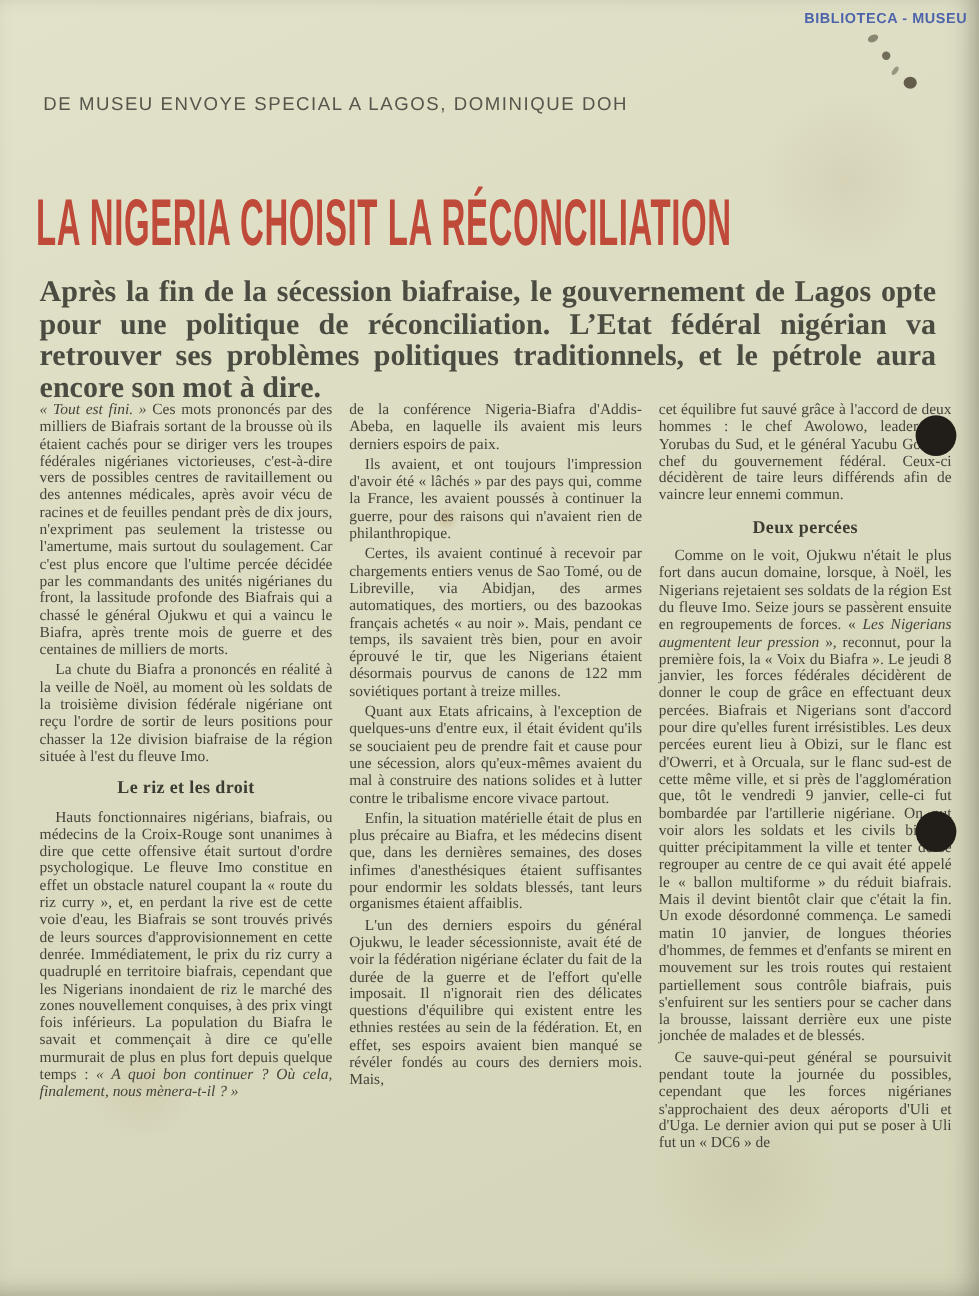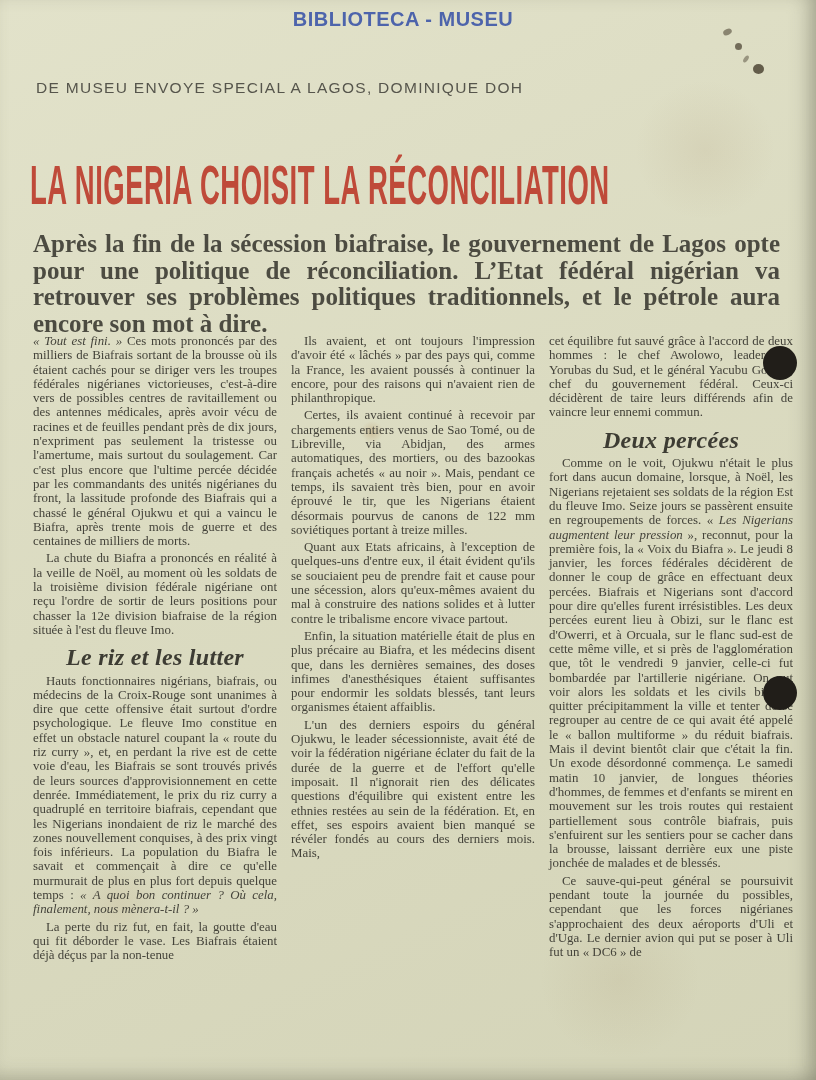--- a/index.html
+++ b/index.html
@@ -12,21 +12,21 @@
       radial-gradient(circle at 620px 980px, rgba(150,125,85,.10) 0px, rgba(150,125,85,0) 80px),
       linear-gradient(155deg,#e2e2ca 0%,#dbdbc1 45%,#d4d4b8 100%);
     box-shadow: inset -16px 0 20px -10px rgba(95,95,78,.45), inset 0 -14px 18px -10px rgba(95,95,78,.30);
     font-kerning:normal;
   }
   .stamp{
     position:absolute;top:8px;left:0;right:10px;text-align:center;
     color:#3e57a9;font-family:"Liberation Sans",sans-serif;font-weight:bold;
     opacity:.9;line-height:1.18;
   }
-  .stamp-line1{font-size:20px;letter-spacing:.5px;}
+  .stamp-line1{font-size:12px;letter-spacing:.5px;text-align:right;}
   .stamp-line2{font-size:18px;letter-spacing:.3px;}
   .byline{
     position:absolute;top:79px;left:36px;
     font-family:"Liberation Sans",sans-serif;font-size:15.5px;letter-spacing:1.3px;
     color:#56554c;
   }
   .headline{
     position:absolute;top:153px;left:30px;margin:0;
     color:#bf4a39;font-family:"Liberation Sans",sans-serif;font-weight:bold;
     font-size:55px;letter-spacing:1px;white-space:nowrap;
@@ -42,22 +42,22 @@
     display:flex;gap:14px;
   }
   .col{
     width:244px;flex:0 0 244px;
     font-family:"Liberation Serif",serif;font-size:12.9px;line-height:14.3px;
     color:#44433a;text-align:justify;
   }
   .col p{margin:0 0 3px 0;}
   .col p.indent{text-indent:13px;}
   .col h2{
-    font-family:"Liberation Serif",serif;font-weight:bold;font-size:24px;
-    text-align:center;margin:13px 0 9px 0;color:#3d3c33;letter-spacing:.3px;font-style:italic;
+    font-family:"Liberation Serif",serif;font-weight:bold;font-size:15px;
+    text-align:center;margin:13px 0 9px 0;color:#3d3c33;letter-spacing:.3px;
   }
   .italic{font-style:italic;}
   .page-number{
     position:absolute;left:16px;top:1097px;
     font-family:"Liberation Serif",serif;font-size:18px;color:#4a4940;
   }
   .dot{position:absolute;width:34px;height:34px;border-radius:50%;background:#211e19;}
   .dot1{left:763px;top:346px;}
   .dot2{left:763px;top:676px;}
   .smudge{position:absolute;background:#453c2c;border-radius:50%;}
@@ -84,27 +84,27 @@
 
   <h1 class="headline">LA NIGERIA CHOISIT LA RÉCONCILIATION</h1>
 
   <p class="standfirst">Après la fin de la sécession biafraise, le gouvernement de Lagos opte pour une politique de réconciliation. L’Etat fédéral nigérian va retrouver ses problèmes politiques traditionnels, et le pétrole aura encore son mot à dire.</p>
 
   <div class="columns">
 
     <div class="col">
       <p><span class="italic">« Tout est fini. »</span><span> Ces mots prononcés par des milliers de Biafrais sortant de la brousse où ils étaient cachés pour se diriger vers les troupes fédérales nigérianes victorieuses, c'est-à-dire vers de possibles centres de ravitaillement ou des antennes médicales, après avoir vécu de racines et de feuilles pendant près de dix jours, n'expriment pas seulement la tristesse ou l'amertume, mais surtout du soulagement. Car c'est plus encore que l'ultime percée décidée par les commandants des unités nigérianes du front, la lassitude profonde des Biafrais qui a chassé le général Ojukwu et qui a vaincu le Biafra, après trente mois de guerre et des centaines de milliers de morts.</span></p>
       <p class="indent">La chute du Biafra a prononcés en réalité à la veille de Noël, au moment où les soldats de la troisième division fédérale nigériane ont reçu l'ordre de sortir de leurs positions pour chasser la 12e division biafraise de la région située à l'est du fleuve Imo.</p>
-      <h2>Le riz et les lutter</h2>
+      <h2>Le riz et les droit</h2>
       <p class="indent"><span>Hauts fonctionnaires nigérians, biafrais, ou médecins de la Croix-Rouge sont unanimes à dire que cette offensive était surtout d'ordre psychologique. Le fleuve Imo constitue en effet un obstacle naturel coupant la « route du riz curry », et, en perdant la rive est de cette voie d'eau, les Biafrais se sont trouvés privés de leurs sources d'approvisionnement en cette denrée. Immédiatement, le prix du riz curry a quadruplé en territoire biafrais, cependant que les Nigerians inondaient de riz le marché des zones nouvellement conquises, à des prix vingt fois inférieurs. La population du Biafra le savait et commençait à dire ce qu'elle murmurait de plus en plus fort depuis quelque temps : </span><span class="italic">« A quoi bon continuer ? Où cela, finalement, nous mènera-t-il ? »</span></p>
-      <p class="indent">La perte du riz fut, en fait, la goutte d'eau qui fit déborder le vase. Les Biafrais étaient déjà déçus par la non-tenue</p>
     </div>
 
     <div class="col">
-      <p class="indent">Ils avaient, et ont toujours l'impression d'avoir été « lâchés » par des pays qui, comme la France, les avaient poussés à continuer la encore, pour des raisons qui n'avaient rien de philanthropique.</p>
+      <p>de la conférence Nigeria-Biafra d'Addis-Abeba, en laquelle ils avaient mis leurs derniers espoirs de paix.</p>
+      <p class="indent">Ils avaient, et ont toujours l'impression d'avoir été « lâchés » par des pays qui, comme la France, les avaient poussés à continuer la guerre, pour des raisons qui n'avaient rien de philanthropique.</p>
       <p class="indent">Certes, ils avaient continué à recevoir par chargements entiers venus de Sao Tomé, ou de Libreville, via Abidjan, des armes automatiques, des mortiers, ou des bazookas français achetés « au noir ». Mais, pendant ce temps, ils savaient très bien, pour en avoir éprouvé le tir, que les Nigerians étaient désormais pourvus de canons de 122 mm soviétiques portant à treize milles.</p>
       <p class="indent">Quant aux Etats africains, à l'exception de quelques-uns d'entre eux, il était évident qu'ils se souciaient peu de prendre fait et cause pour une sécession, alors qu'eux-mêmes avaient du mal à construire des nations solides et à lutter contre le tribalisme encore vivace partout.</p>
       <p class="indent">Enfin, la situation matérielle était de plus en plus précaire au Biafra, et les médecins disent que, dans les dernières semaines, des doses infimes d'anesthésiques étaient suffisantes pour endormir les soldats blessés, tant leurs organismes étaient affaiblis.</p>
       <p class="indent">L'un des derniers espoirs du général Ojukwu, le leader sécessionniste, avait été de voir la fédération nigériane éclater du fait de la durée de la guerre et de l'effort qu'elle imposait. Il n'ignorait rien des délicates questions d'équilibre qui existent entre les ethnies restées au sein de la fédération. Et, en effet, ses espoirs avaient bien manqué se révéler fondés au cours des derniers mois. Mais,</p>
     </div>
 
     <div class="col">
       <p>cet équilibre fut sauvé grâce à l'accord de deux hommes : le chef Awolowo, leader des Yorubas du Sud, et le général Yacubu Gowon, chef du gouvernement fédéral. Ceux-ci décidèrent de taire leurs différends afin de vaincre leur ennemi commun.</p>
       <h2>Deux percées</h2>
       <p class="indent"><span>Comme on le voit, Ojukwu n'était le plus fort dans aucun domaine, lorsque, à Noël, les Nigerians rejetaient ses soldats de la région Est du fleuve Imo. Seize jours se passèrent ensuite en regroupements de forces. « </span><span class="italic">Les Nigerians augmentent leur pression</span><span> », reconnut, pour la première fois, la « Voix du Biafra ». Le jeudi 8 janvier, les forces fédérales décidèrent de donner le coup de grâce en effectuant deux percées. Biafrais et Nigerians sont d'accord pour dire qu'elles furent irrésistibles. Les deux percées eurent lieu à Obizi, sur le flanc est d'Owerri, et à Orcuala, sur le flanc sud-est de cette même ville, et si près de l'agglomération que, tôt le vendredi 9 janvier, celle-ci fut bombardée par l'artillerie nigériane. On put voir alors les soldats et les civils biafrais quitter précipitamment la ville et tenter de se regrouper au centre de ce qui avait été appelé le « ballon multiforme » du réduit biafrais. Mais il devint bientôt clair que c'était la fin. Un exode désordonné commença. Le samedi matin 10 janvier, de longues théories d'hommes, de femmes et d'enfants se mirent en mouvement sur les trois routes qui restaient partiellement sous contrôle biafrais, puis s'enfuirent sur les sentiers pour se cacher dans la brousse, laissant derrière eux une piste jonchée de malades et de blessés.</span></p>

